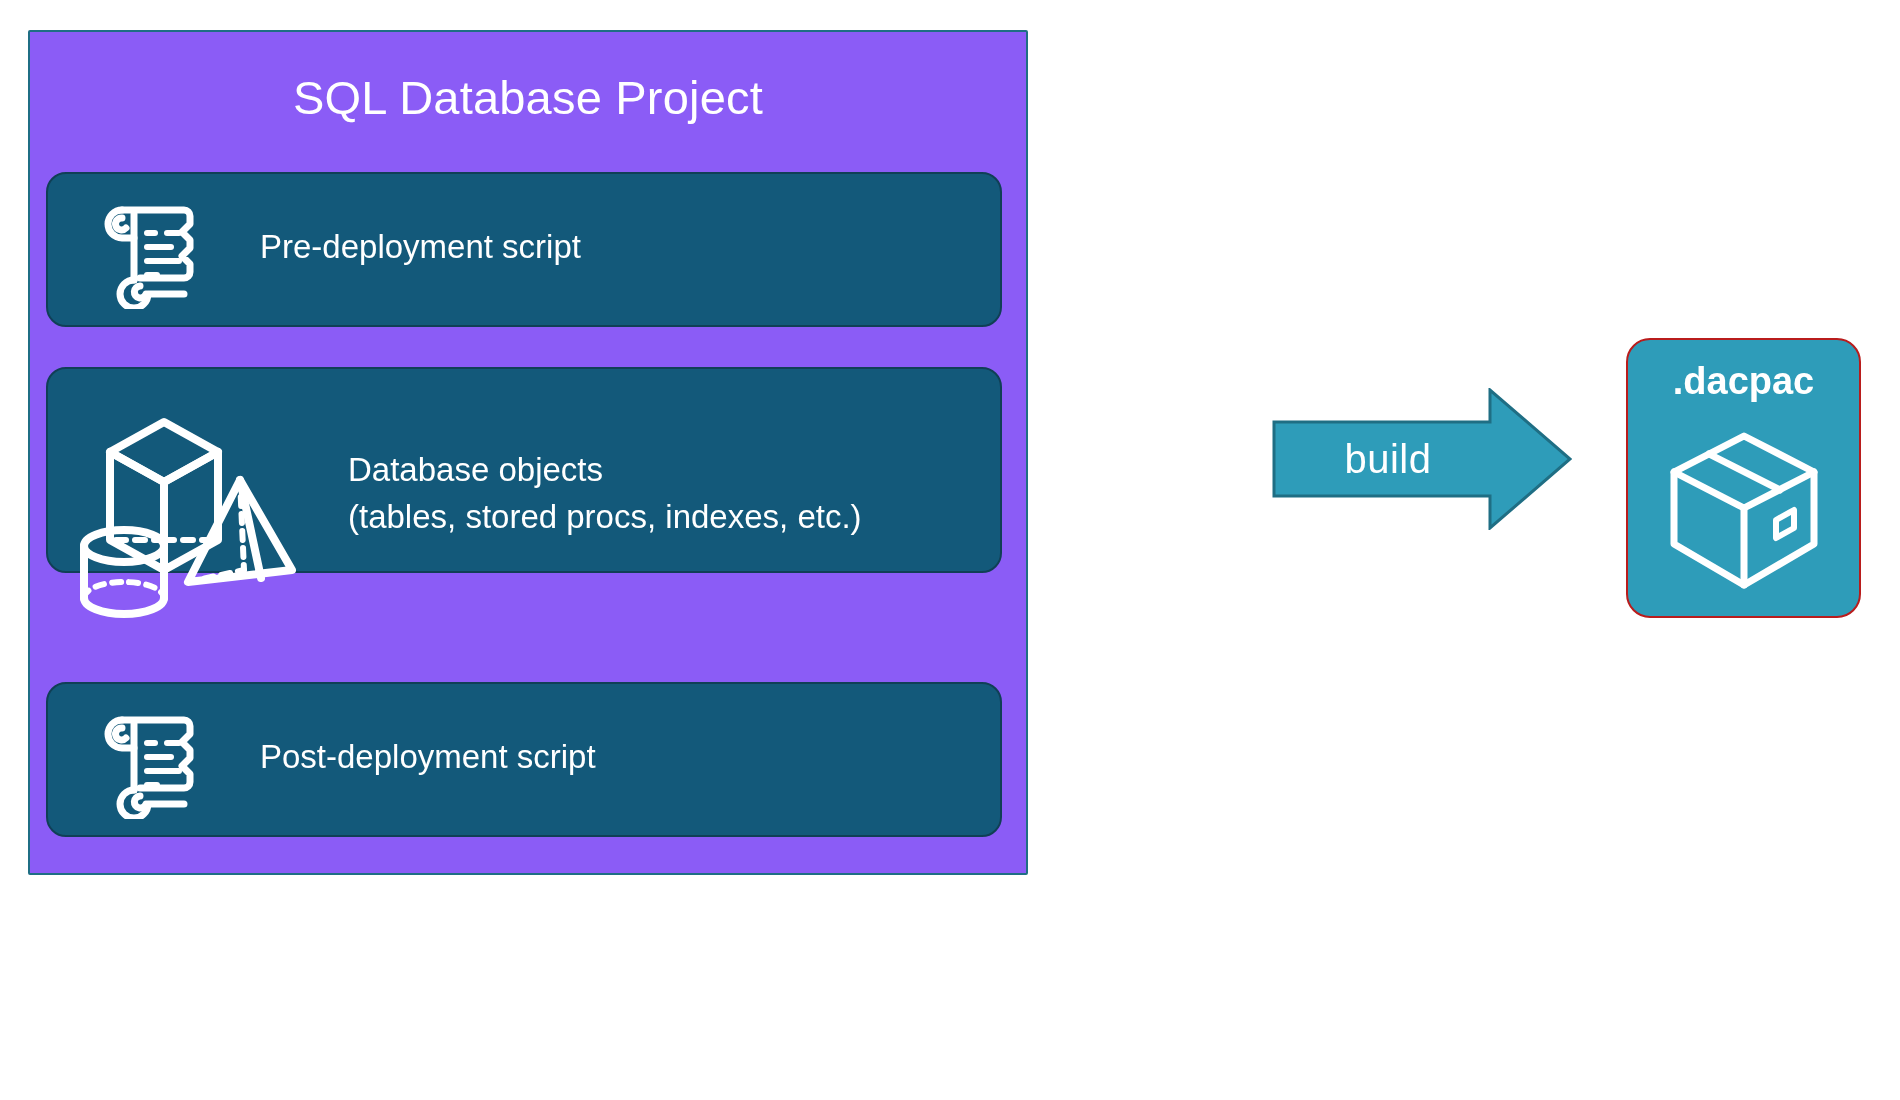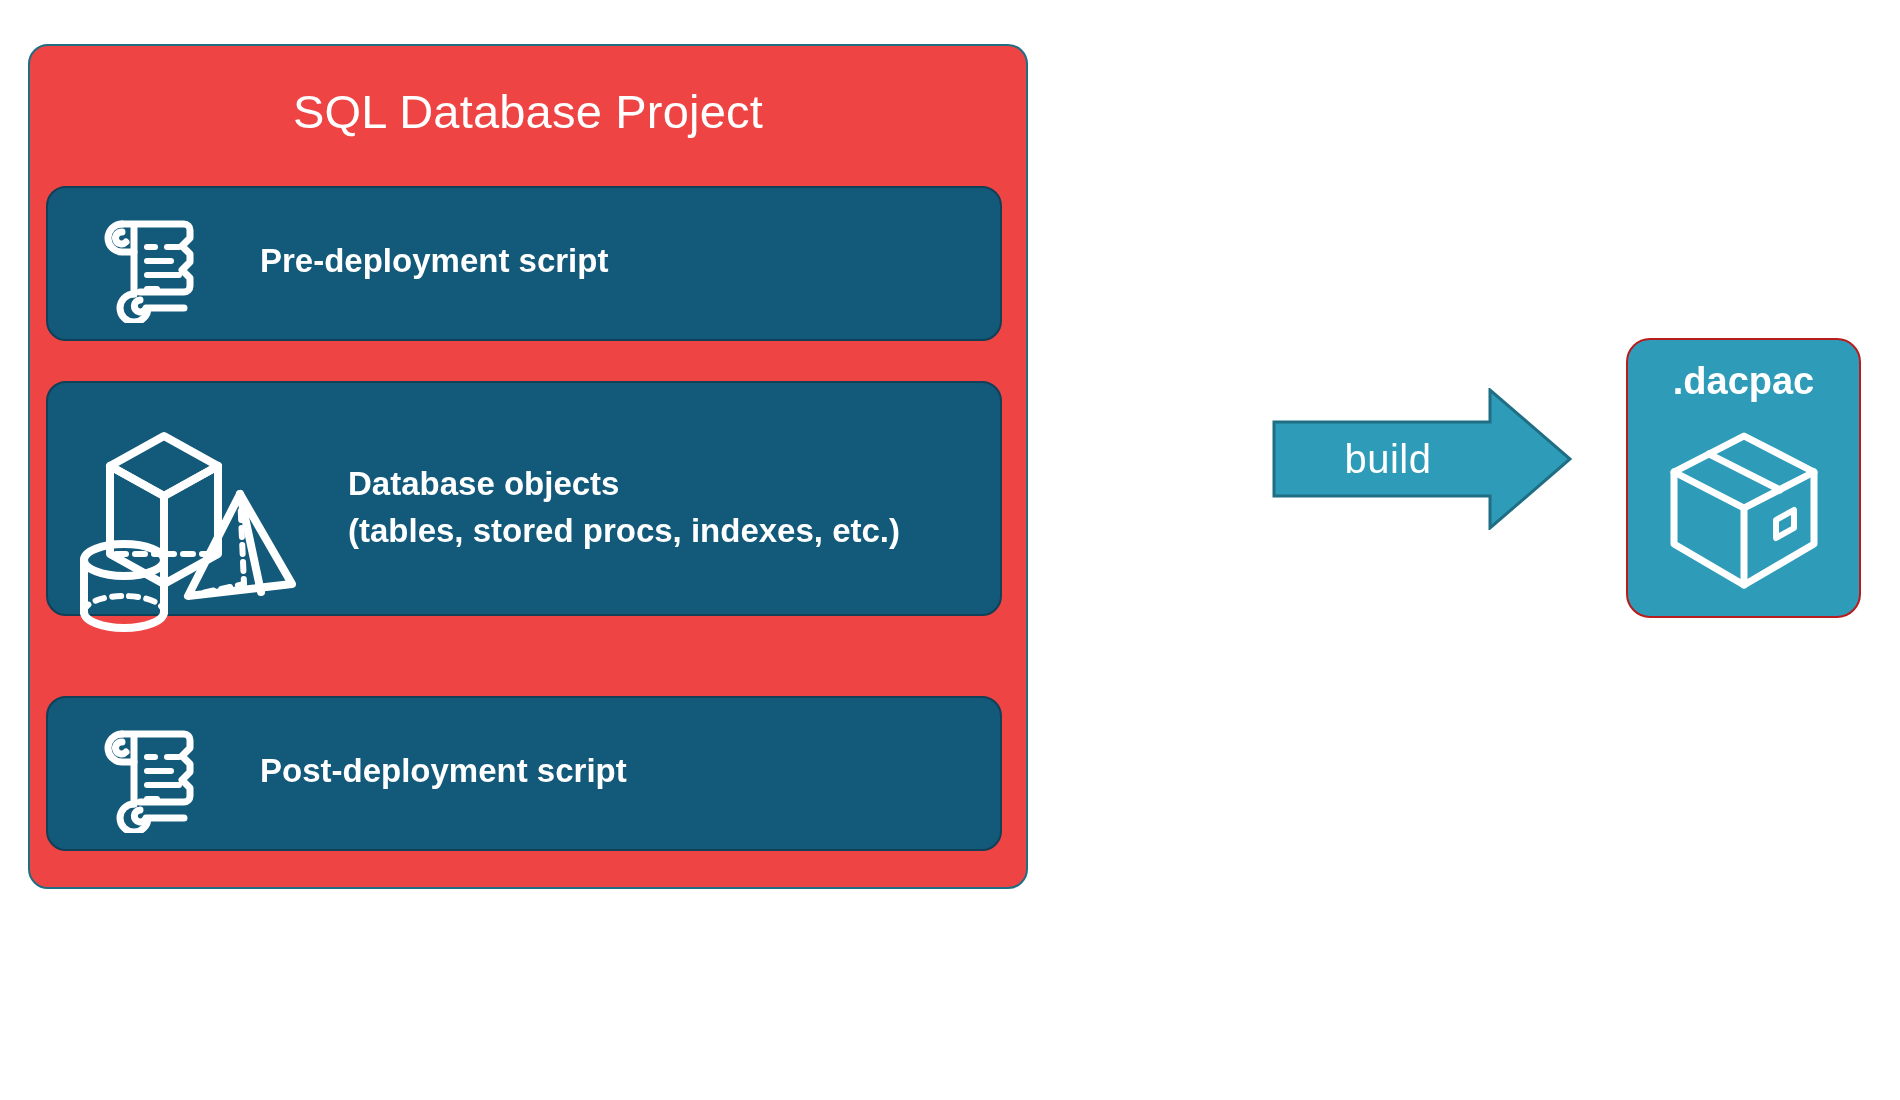--- a/index.html
+++ b/index.html
@@ -20,25 +20,24 @@
     background: #ffffff;
   }
 
   
   .project-box {
     position: absolute;
     left: 28px;
     top: 30px;
     width: 1000px;
     height: 845px;
-    background: #ef4444;
+    background: #8b5cf6;
     border: 2px solid #1F6E84;
-    border-radius: 20px;
+    border-radius: 2px;
     box-sizing: border-box;
-    margin-top: 14px;
   }
   .project-title {
     position: absolute;
     left: 0;
     top: 42px;
     width: 100%;
     text-align: center;
     color: #ffffff;
     font-size: 47px;
     font-weight: 400;
@@ -50,28 +49,28 @@
   .card {
     position: absolute;
     left: 16px;
     width: 956px;
     background: #13597A;
     border: 2px solid #103F56;
     border-radius: 20px;
     box-sizing: border-box;
   }
   .card-pre   { top: 140px; height: 155px; }
-  .card-obj   { top: 335px; height: 235px; }
+  .card-obj   { top: 335px; height: 206px; }
   .card-post  { top: 650px; height: 155px; padding-left: 20px; }
 
   .card-label {
     position: absolute;
     color: #ffffff;
     font-size: 33px;
-    font-weight: 700;
+    font-weight: 400;
     line-height: 1.42;
     white-space: pre-line;
   }
   .card-pre  .card-label { left: 212px; top: 50px; }
   .card-post .card-label { left: 212px; top: 50px; }
   .card-obj  .card-label { left: 300px; top: 78px; }
 
   .icon-slot { position: absolute; }
   .card-pre  .icon-slot { left: 44px; top: 20px; width: 120px; height: 115px; }
   .card-post .icon-slot { left: 44px; top: 20px; width: 120px; height: 115px; }

